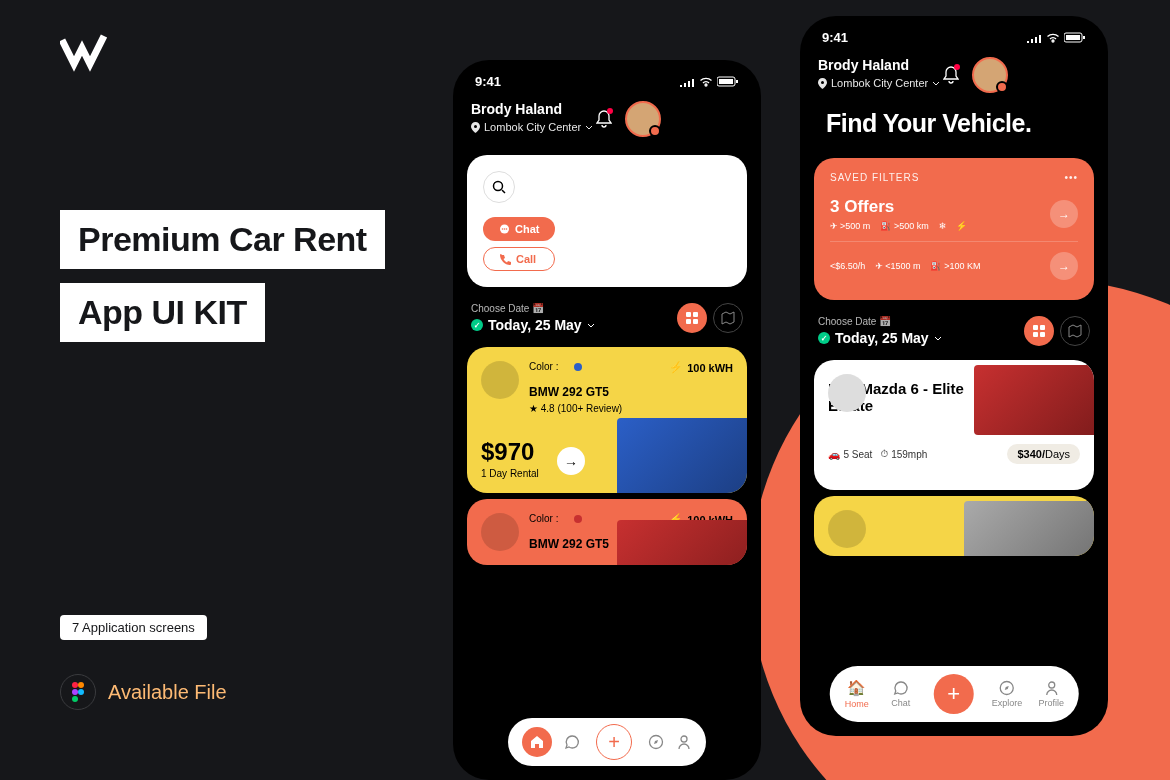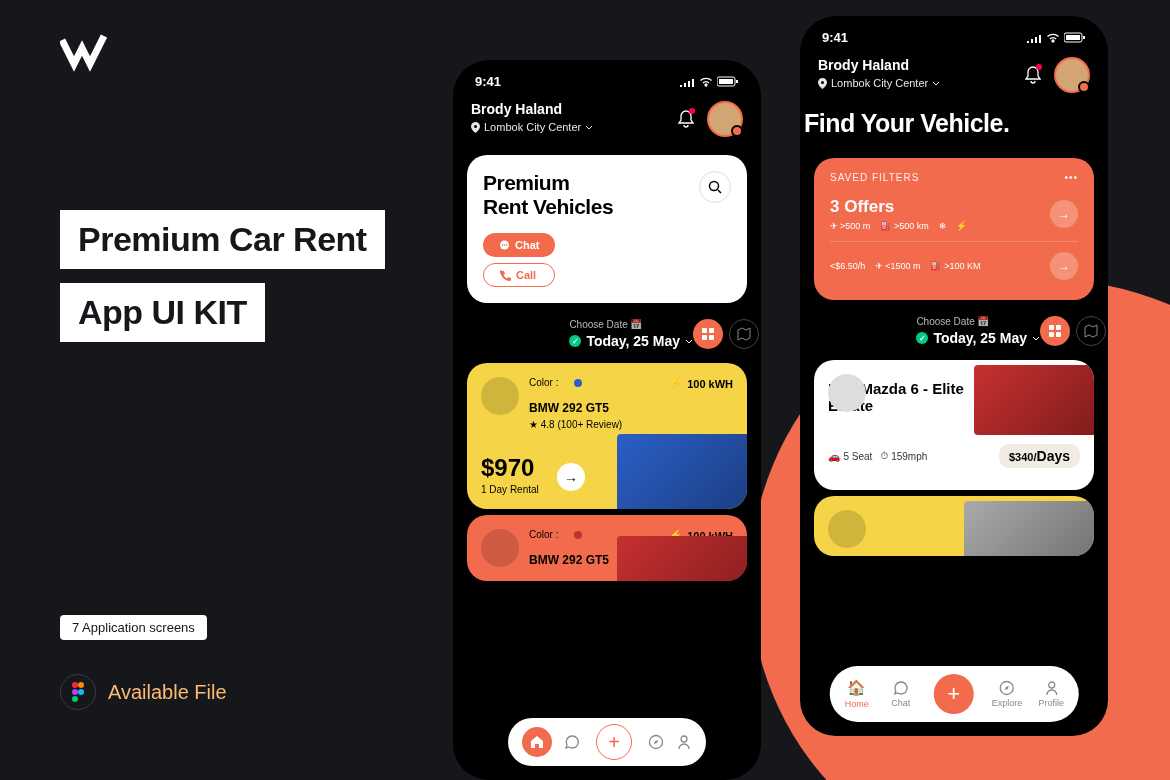--- a/index.html
+++ b/index.html
@@ -11,31 +11,31 @@
 .badge{position:absolute;bottom:140px;left:60px;background:#fff;color:#16171a;font-size:13px;font-weight:500;padding:5px 12px;border-radius:4px}
 .avail{position:absolute;bottom:70px;left:60px;display:flex;align-items:center;gap:12px}
 .figma{width:36px;height:36px;border-radius:50%;border:1px solid #3a3b3e;display:flex;align-items:center;justify-content:center;font-size:16px}
 .avail-text{color:#fdba74;font-size:20px;font-weight:500}
 
 .phone{position:absolute;width:308px;border-radius:36px;background:#000;overflow:hidden;z-index:2}
 .phone1{top:60px;left:453px;height:720px}
 .phone2{top:16px;left:800px;height:720px}
 .status-bar{display:flex;justify-content:space-between;align-items:center;padding:14px 22px 8px;color:#fff;font-size:13px;font-weight:600}
 .status-icons{display:flex;gap:4px;align-items:center}
-.header{padding:4px 18px 12px;display:flex;justify-content:space-between;align-items:flex-start}
+.header{padding:4px 18px 12px;display:flex;justify-content:flex-start;align-items:flex-start}
 .user{color:#fff}
 .username{font-size:14px;font-weight:700;margin-bottom:4px}
 .location{font-size:11px;display:flex;align-items:center;gap:4px;opacity:0.9}
 .header-right{display:flex;align-items:center;gap:10px}
 .bell{position:relative;width:22px;height:22px;display:flex;align-items:center;justify-content:center}
 .bell-dot{position:absolute;top:0;right:2px;width:6px;height:6px;background:#f04;border-radius:50%}
 .avatar{width:36px;height:36px;border-radius:50%;background:#d4a574;border:2px solid #f26b4d;position:relative}
 .avatar-dot{position:absolute;bottom:-2px;right:-2px;width:12px;height:12px;background:#f26b4d;border-radius:50%;border:2px solid #000}
 
-.big-title{color:#fff;font-size:25px;font-weight:800;padding:4px 4px 14px;letter-spacing:-0.5px}
+.big-title{color:#fff;font-size:25px;font-weight:800;padding:4px 26px 14px;letter-spacing:-0.5px}
 
 .white-card{background:#fff;margin:6px 14px;border-radius:20px;padding:16px}
 .wc-top{display:flex;justify-content:space-between;align-items:flex-start}
 .wc-title{font-size:21px;font-weight:800;color:#000;line-height:1.15;letter-spacing:-0.5px}
 .search-ic{width:32px;height:32px;border:1px solid #ddd;border-radius:50%;display:flex;align-items:center;justify-content:center;font-size:14px}
 .driver{display:flex;justify-content:space-between;align-items:center;margin-top:14px}
 .driver-left{flex:1}
 .driver-label{font-size:10px;color:#333}
 .timer{font-size:28px;font-weight:800;color:#000;margin:2px 0}
 .waiting{font-size:10px;color:#666}
@@ -45,21 +45,21 @@
 
 .filters-card{background:#f26b4d;margin:6px 14px;border-radius:20px;padding:14px 16px;color:#fff}
 .fc-head{display:flex;justify-content:space-between;align-items:center;font-size:10px;letter-spacing:1px;opacity:0.9;margin-bottom:8px}
 .offer-row{display:flex;justify-content:center;align-items:center;padding:6px 0}
 .offer-info{flex:1}
 .offer-count{font-size:17px;font-weight:700;margin-bottom:4px}
 .offer-tags{display:flex;gap:10px;font-size:9px;align-items:center}
 .offer-arrow{width:28px;height:28px;background:rgba(255,255,255,0.25);border-radius:50%;display:flex;align-items:center;justify-content:center;font-size:12px}
 .divider{height:1px;background:rgba(255,255,255,0.2);margin:4px 0}
 
-.date-row{display:flex;justify-content:flex-end;align-items:center;padding:10px 2px 8px}
+.date-row{display:flex;justify-content:space-between;align-items:center;padding:10px 18px 8px}
 .date-left{color:#fff}
 .date-label{font-size:10px;opacity:0.7;margin-bottom:3px}
 .date-val{font-size:14px;font-weight:700;display:flex;align-items:center;gap:5px}
 .check{width:12px;height:12px;background:#0c8;border-radius:50%;display:inline-flex;align-items:center;justify-content:center;font-size:8px}
 .date-btns{display:flex;gap:6px}
 .date-btn{width:30px;height:30px;border-radius:50%;display:flex;align-items:center;justify-content:center;font-size:13px}
 .db-active{background:#f26b4d;color:#fff}
 .db-inactive{border:1px solid #444;color:#888}
 
 .car-card{margin:6px 14px;border-radius:20px;padding:14px;position:relative;overflow:hidden}
@@ -79,21 +79,21 @@
 .car-img{position:absolute;right:-20px;bottom:-10px;width:150px;height:85px;border-radius:4px}
 .car-blue{background:linear-gradient(135deg,#2b5fc7,#1a3a7a)}
 .car-red{background:linear-gradient(135deg,#c73030,#7a1a1a)}
 .car-silver{background:linear-gradient(135deg,#aaa,#666)}
 
 .cc-white .cc-thumb{background:#ddd}
 .cc-white-name{font-size:15px;font-weight:800;color:#000;margin-top:6px;margin-left:0}
 .cc-specs{display:flex;gap:8px;margin-top:30px;align-items:center}
 .spec{font-size:10px;display:flex;align-items:center;gap:3px;color:#333}
 .spec-price{margin-left:auto;background:#f0ece4;padding:4px 10px;border-radius:10px;font-size:11px;font-weight:700}
-.spec-unit{font-size:14px;font-weight:700}
+.spec-unit{font-size:11px;font-weight:400}
 
 .navbar{position:absolute;bottom:14px;left:50%;transform:translateX(-50%);background:#fff;border-radius:30px;padding:8px 12px;display:flex;align-items:center;gap:14px;box-shadow:0 4px 20px rgba(0,0,0,0.2)}
 .nav-item{display:flex;flex-direction:column;align-items:center;font-size:9px;gap:2px;color:#888;min-width:30px}
 .nav-active{color:#f26b4d}
 .nav-plus{width:40px;height:40px;background:#f26b4d;border-radius:50%;display:flex;align-items:center;justify-content:center;color:#fff;font-size:22px;margin:0 4px}
 .nav-ic{font-size:15px}
 .nav-home{width:30px;height:30px;background:#f26b4d;border-radius:50%;display:flex;align-items:center;justify-content:center;color:#fff;font-size:14px}
 
 .navbar2{position:absolute;bottom:14px;left:50%;transform:translateX(-50%);background:#fff;border-radius:30px;padding:6px 14px;display:flex;align-items:center;gap:12px;box-shadow:0 4px 20px rgba(0,0,0,0.2)}
 
@@ -164,24 +164,20 @@
         <div class="bell-dot"></div>
       </div>
       <div class="avatar">
           <div class="avatar-dot"></div>
         </div>
     </div>
   </div>
 
   <div class="white-card">
     <div class="wc-top">
-      <div class="wc-title">
-        <span>Premium</span><br>
-        <span>Rent Vehicles</span>
-      </div>
       <div class="search-ic">
         <svg width="14" height="14">
             <circle cx="6" cy="6" r="4.5" stroke="#000" stroke-width="1.5" fill="none"></circle>
             <path d="M10 10l3 3" stroke="#000" stroke-width="1.5"></path>
           </svg>
       </div>
     </div>
     <div class="driver">
       <div class="driver-btns">
         <div class="btn-chat">

